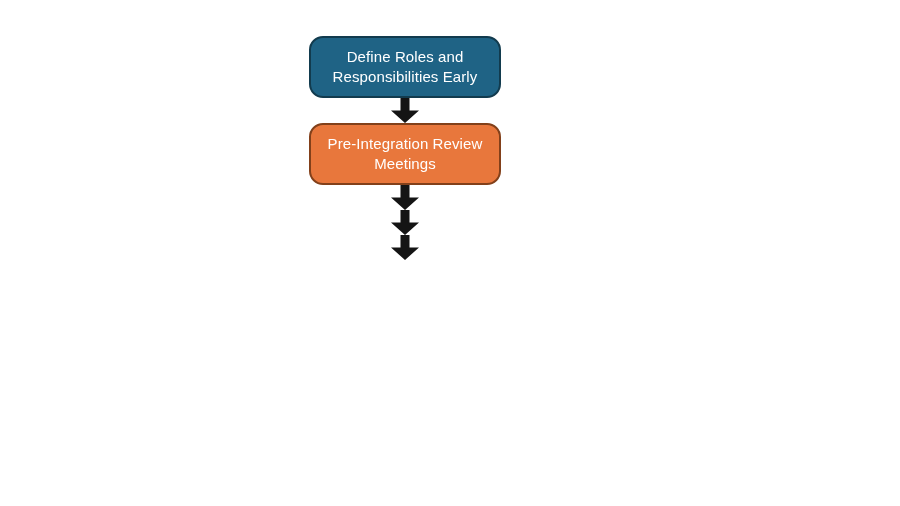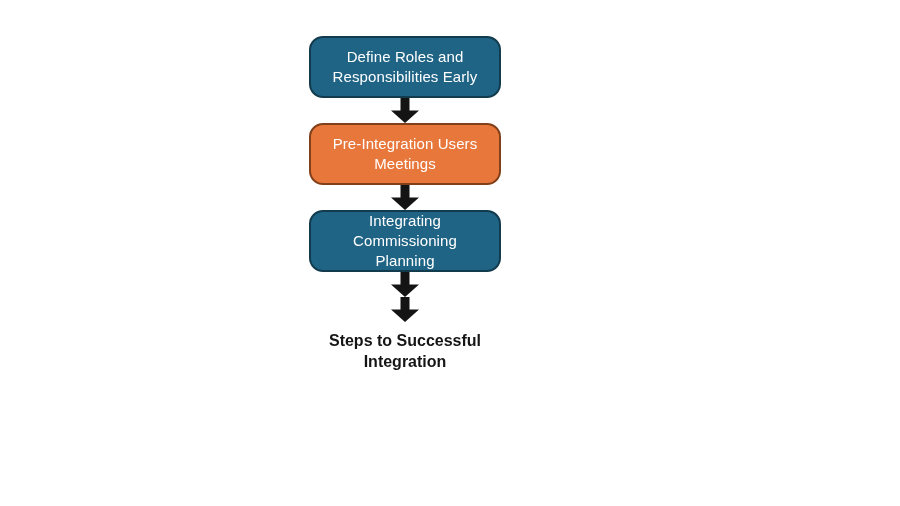--- a/index.html
+++ b/index.html
@@ -81,40 +81,38 @@
   <div class="flow">
 
     <div class="step" data-variant="blue">Define Roles and Responsibilities Early</div>
 
     <div class="arrow-wrap">
       <svg width="28" height="25" viewBox="0 0 28 25" aria-hidden="true">
         <polygon class="arrow-fill" points="9.5,0 18.5,0 18.5,12.5 28,12.5 14,25 0,12.5 9.5,12.5"></polygon>
       </svg>
     </div>
 
-    <div class="step" data-variant="orange">Pre-Integration Users Meetings</div>
-
-    <div class="arrow-wrap">
-      <svg width="28" height="25" viewBox="0 0 28 25" aria-hidden="true">
-        <polygon class="arrow-fill" points="9.5,0 18.5,0 18.5,12.5 28,12.5 14,25 0,12.5 9.5,12.5"></polygon>
-      </svg>
-    </div>
-
-    <div class="step" data-variant="blue">Integrating Commissioning Planning</div>
+    <div class="step" data-variant="orange">Pre-Integration Review Meetings</div>
 
     <div class="arrow-wrap">
       <svg width="28" height="25" viewBox="0 0 28 25" aria-hidden="true">
         <polygon class="arrow-fill" points="9.5,0 18.5,0 18.5,12.5 28,12.5 14,25 0,12.5 9.5,12.5"></polygon>
       </svg>
     </div>
 
 
     <div class="arrow-wrap">
       <svg width="28" height="25" viewBox="0 0 28 25" aria-hidden="true">
         <polygon class="arrow-fill" points="9.5,0 18.5,0 18.5,12.5 28,12.5 14,25 0,12.5 9.5,12.5"></polygon>
       </svg>
     </div>
 
 
-    <div class="caption">Steps to Successful Integration</div>
+    <div class="arrow-wrap">
+      <svg width="28" height="25" viewBox="0 0 28 25" aria-hidden="true">
+        <polygon class="arrow-fill" points="9.5,0 18.5,0 18.5,12.5 28,12.5 14,25 0,12.5 9.5,12.5"></polygon>
+      </svg>
+    </div>
+
+
 
   </div>
 </div>
 
 </body></html>

